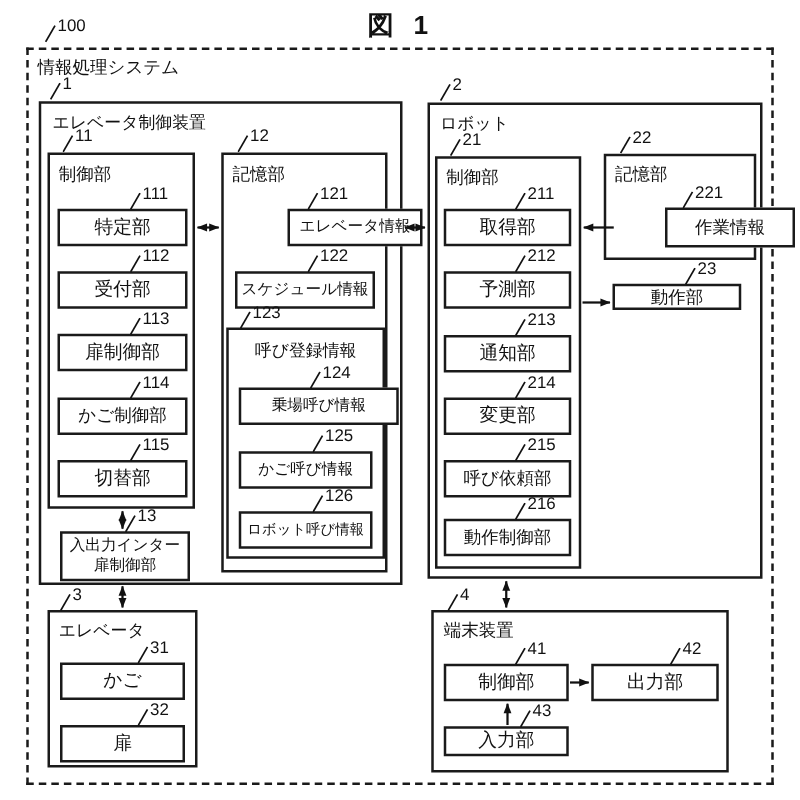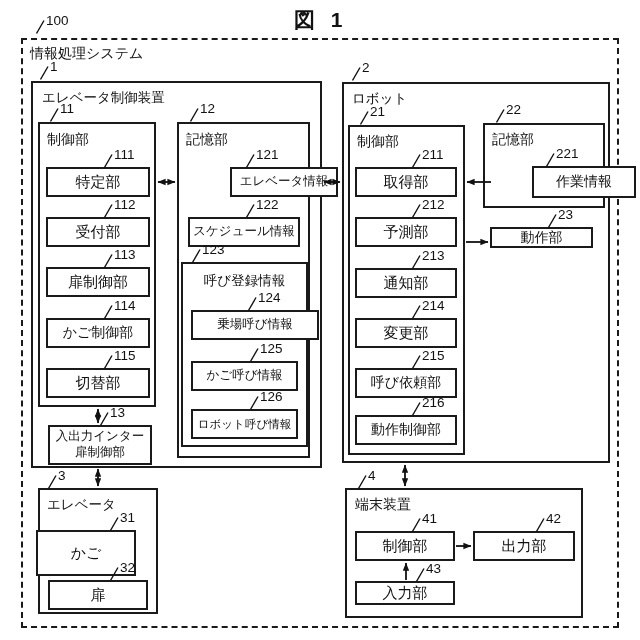--- a/index.html
+++ b/index.html
@@ -165,21 +165,21 @@
 
   <div class="box" style="left:38px;top:488px;width:120px;height:126px;"></div>
   <div class="ref" style="left:48px;top:469px;">
       <svg width="9" height="14">
         <line x1="0.5" y1="13.5" x2="8" y2="0.5" stroke="#111" stroke-width="1.4"></line>
       </svg>
       <span>3</span>
     </div>
   <div class="btitle" style="left:47px;top:496px;font-size:13.5px;">エレベータ</div>
 
-  <div class="box item" style="left:36px;top:530px;width:100px;height:46px;text-align:right;">かご</div>
+  <div class="box item" style="left:48px;top:530px;width:100px;height:30px;text-align:right;">かご</div>
   <div class="ref" style="left:110px;top:511px;">
       <svg width="9" height="14">
         <line x1="0.5" y1="13.5" x2="8" y2="0.5" stroke="#111" stroke-width="1.4"></line>
       </svg>
       <span>31</span>
     </div>
 
   <div class="box item" style="left:48px;top:580px;width:100px;height:30px;">扉</div>
   <div class="ref" style="left:110px;top:561px;">
       <svg width="9" height="14">

